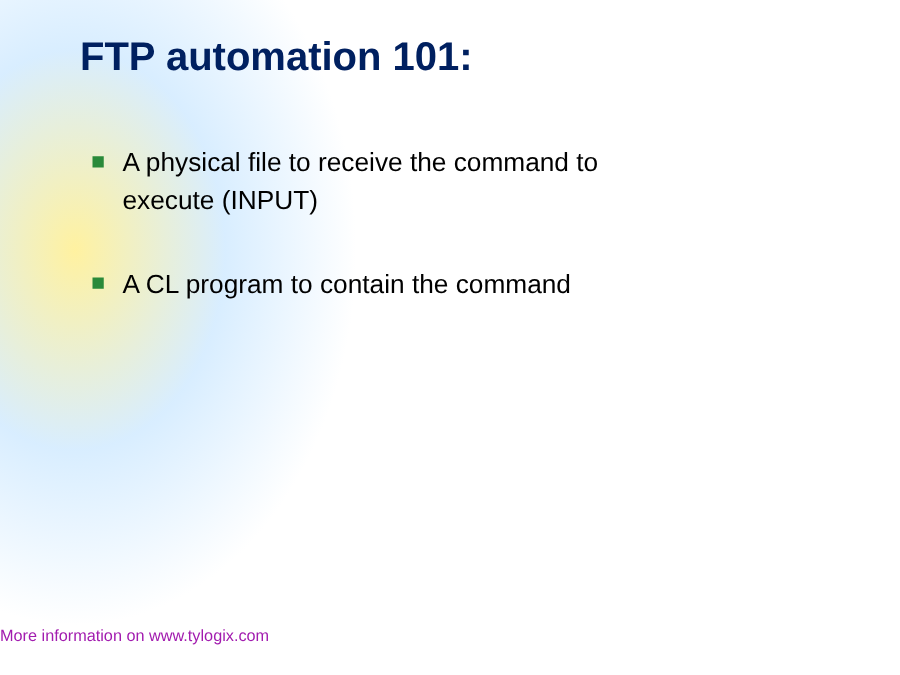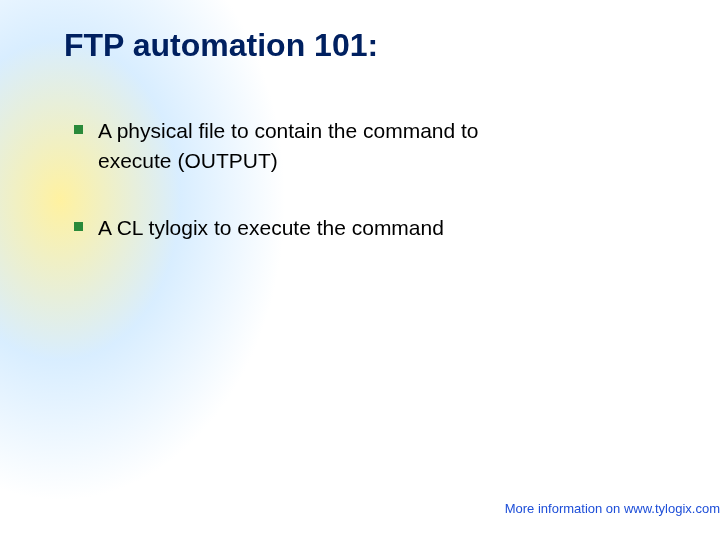--- a/index.html
+++ b/index.html
@@ -58,40 +58,40 @@
     top: 9px;
     width: 9px;
     height: 9px;
     background: #2a8a3a;
   }
   .footer {
     position: absolute;
     bottom: 24px;
     left: 0;
     width: 720px;
-    text-align: right;
+    text-align: left;
     font-size: 13px;
-    color: #1d4ed8;
+    color: #a21caf;
   }
 </style>
 </head>
 <body>
 
 <div class="bg-gradient"></div>
 
 <div class="slide">
   <h1 class="title">
     <span>FTP automation 101:</span><br>
   </h1>
 
   <ul class="bullets">
     <li>
       <span class="bullet-marker"></span>
-      <span>A physical file to contain the command to execute (OUTPUT)</span>
+      <span>A physical file to receive the command to execute (INPUT)</span>
     </li>
     <li>
       <span class="bullet-marker"></span>
-      <span>A CL tylogix to execute the command</span>
+      <span>A CL program to contain the command</span>
     </li>
   </ul>
 
   <div class="footer">More information on www.tylogix.com</div>
 </div>
 
 </body></html>

